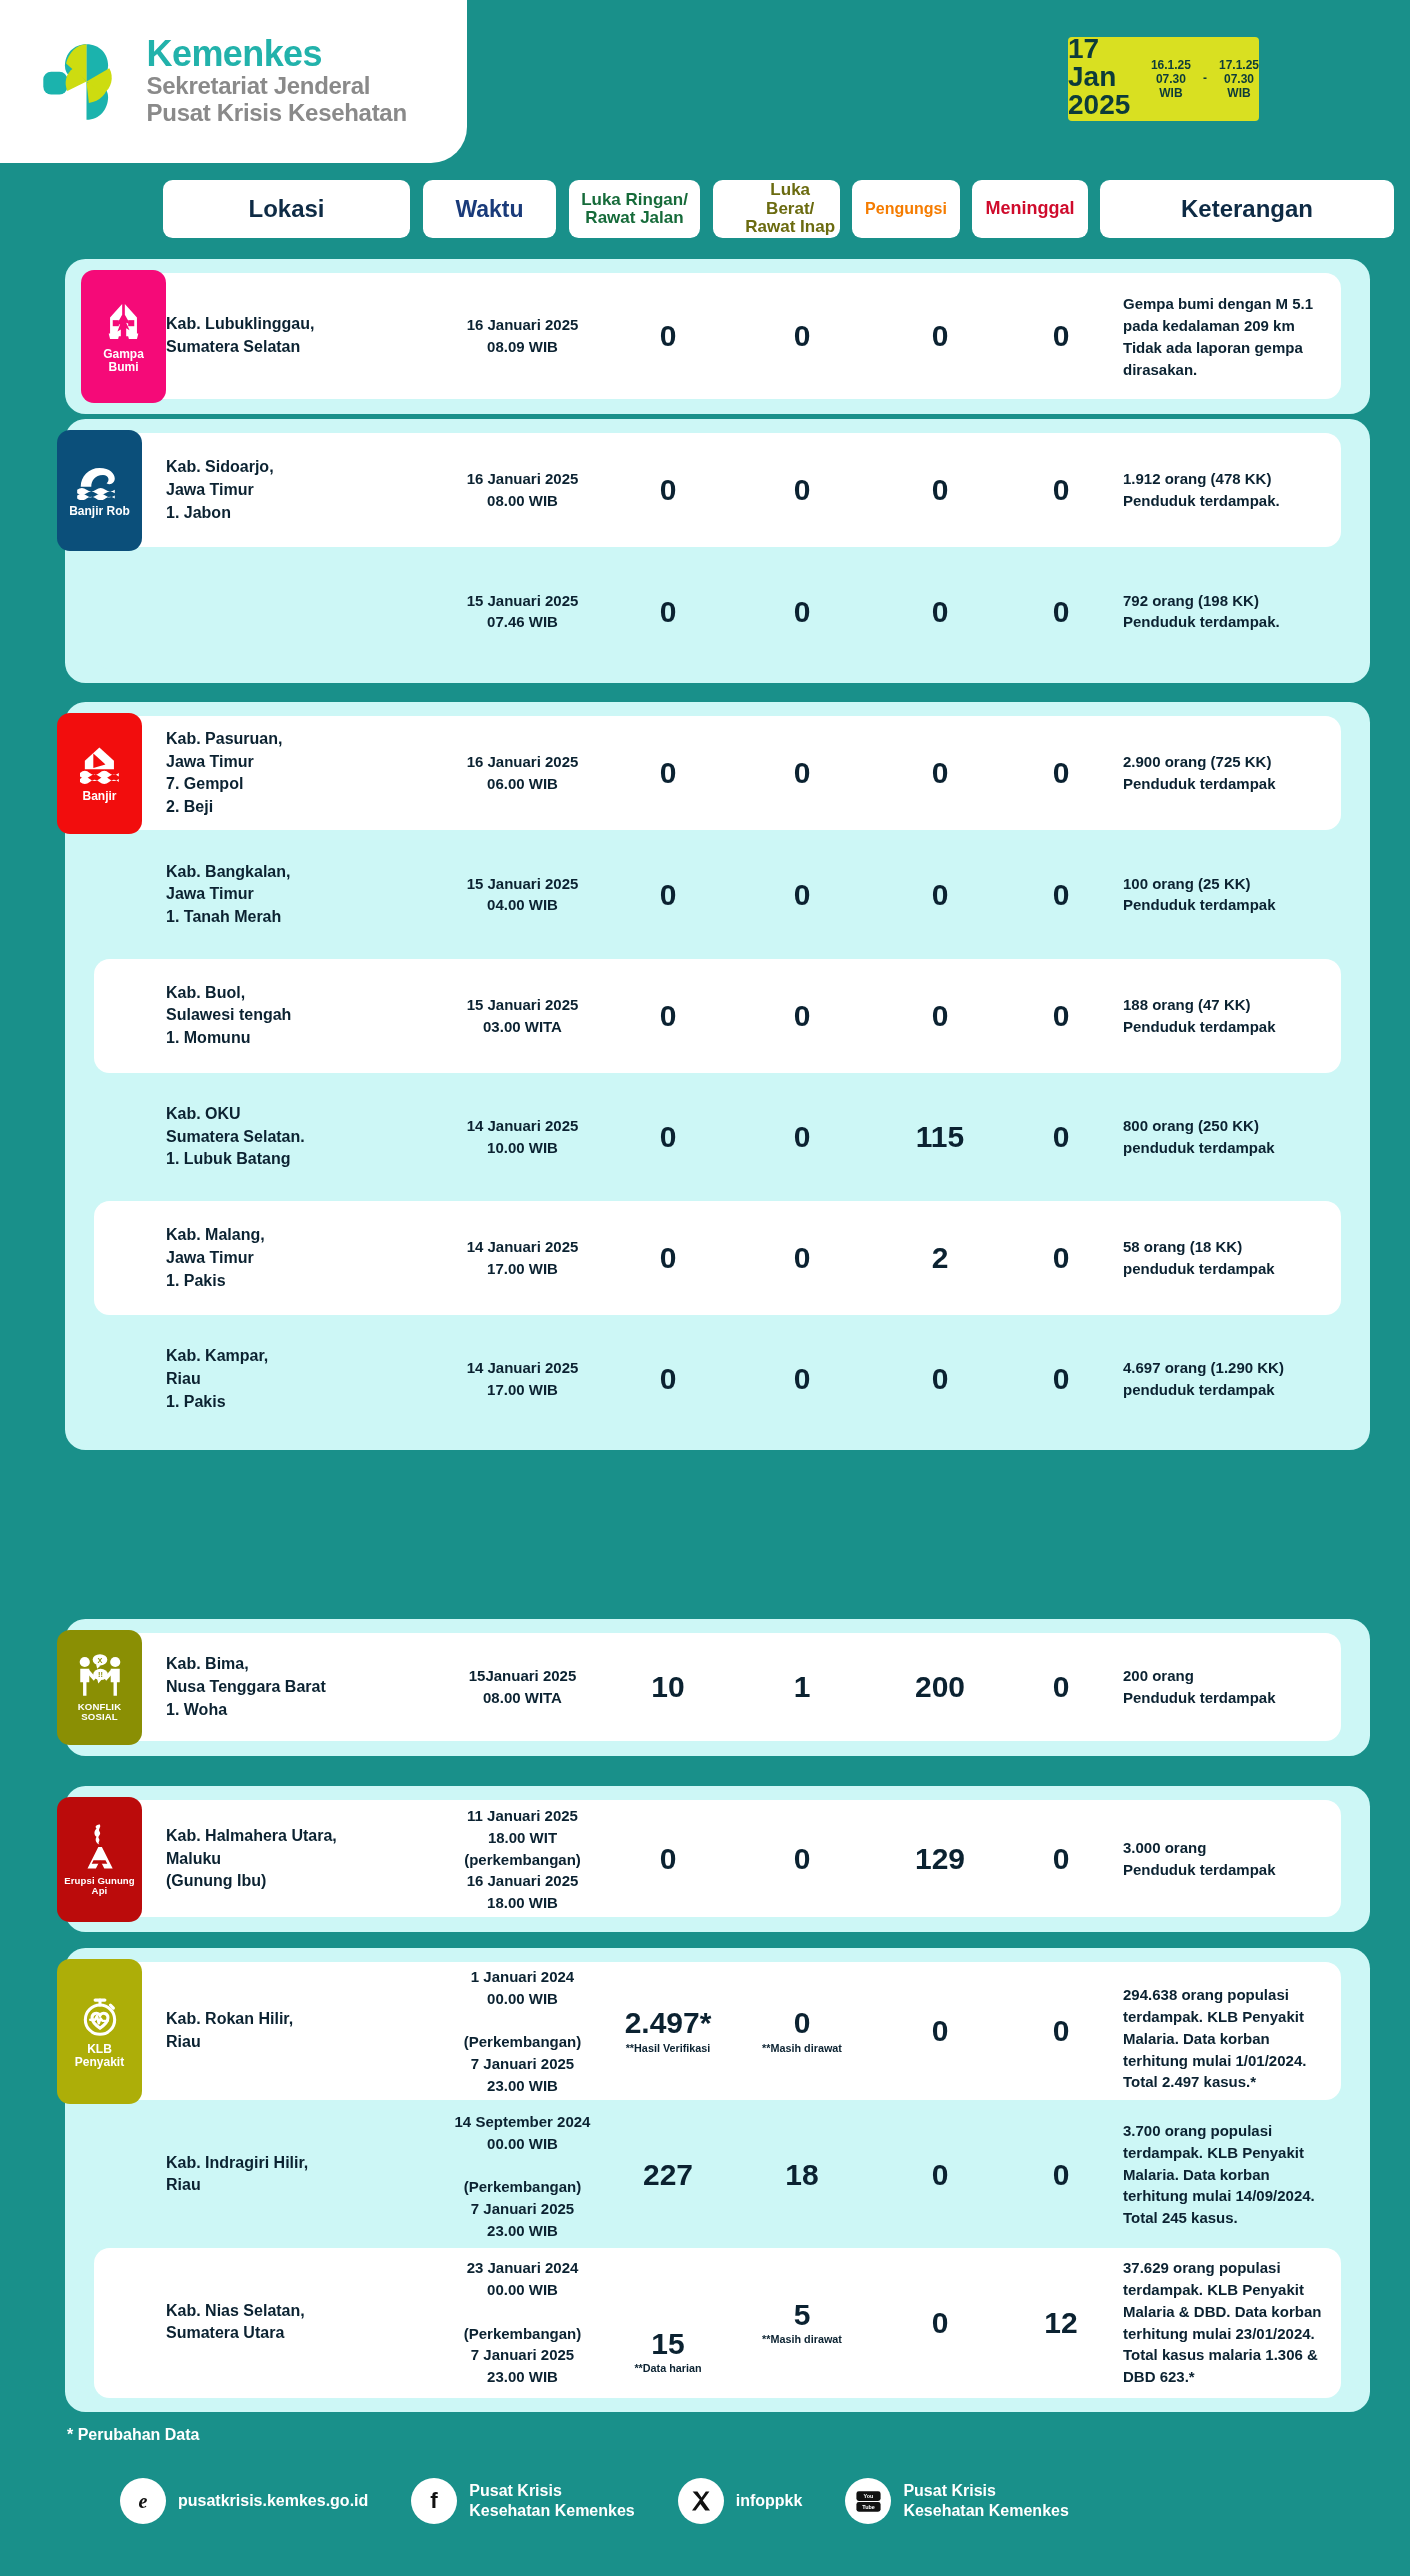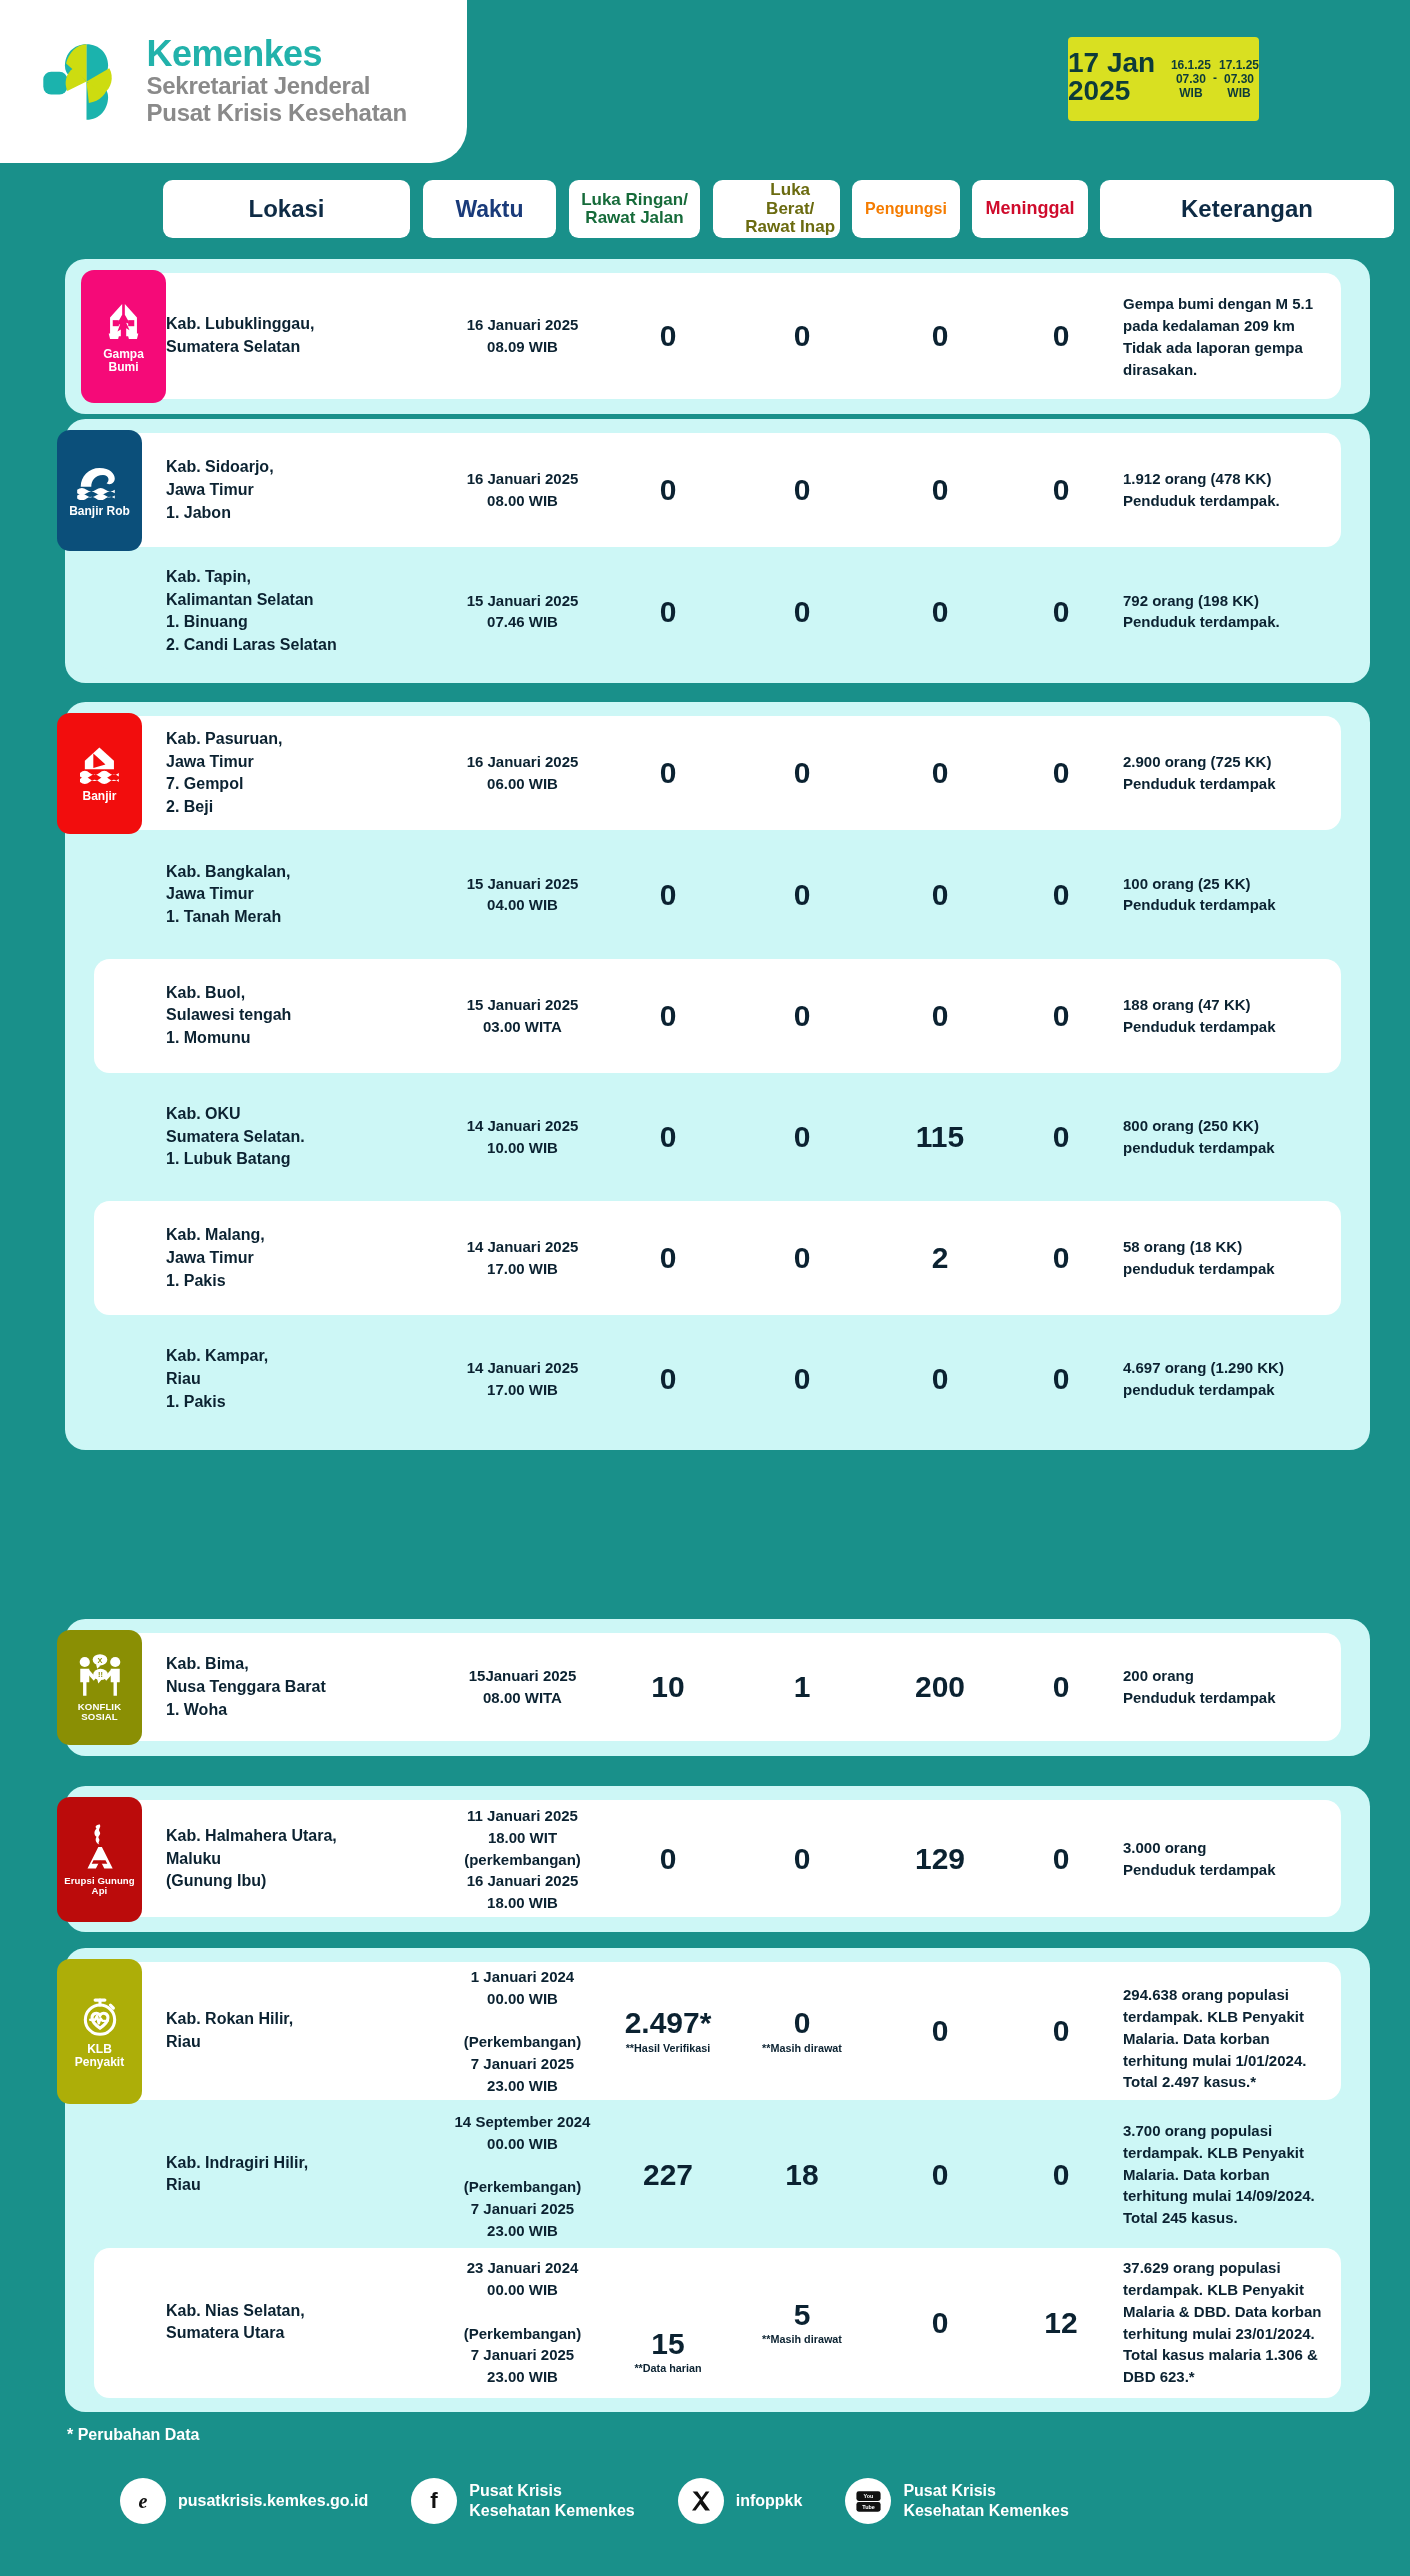--- a/index.html
+++ b/index.html
@@ -77,21 +77,21 @@
     border-radius: 4px;
     display: flex; flex-direction: row;
     align-items: center; justify-content: center;
     color: #0d3b3a;
   }
   .date-main {
     font-size: 28px; font-weight: 800; letter-spacing: 0px;
     line-height: 1; margin-bottom: 3.6px;
   }
   .date-range {
-    display: flex; align-items: center; gap: 2px;
+    display: flex; align-items: center; gap: 12px;
     font-size: 12px; font-weight: 700; line-height: 1.18;
     text-align: center;
   }
   .date-range .dash { font-size: 12px; font-weight: 700; padding-bottom: 1.2px;}
 
   
   .colhead {
     position: absolute;
     left: 0; top: 180px;
     width: 1410px; height: 60px;
@@ -323,24 +323,20 @@
           <div class="cell c-num c-n3" style="top: 42px;">
             <div class="numval">0</div>
           </div>
           <div class="cell c-num c-n4" style="top: 42px;">
             <div class="numval">0</div>
           </div>
           <div class="cell c-ket" style="white-space: pre-line; top: 35px;">1.912 orang (478 KK)
 Penduduk terdampak.</div>
         </div>
         <div class="row tinted" style="height: 114px; margin-top: 7.2px;">
-          <div class="cell c-lokasi" style="white-space: pre-line; top: 11.4px;">Kab. Tapin,
-Kalimantan Selatan
-1. Binuang
-2. Candi Laras Selatan</div>
           <div class="cell c-waktu" style="white-space: pre-line; top: 35px;">15 Januari 2025
 07.46 WIB</div>
           <div class="cell c-num c-n1" style="top: 42px;">
             <div class="numval">0</div>
           </div>
           <div class="cell c-num c-n2" style="top: 42px;">
             <div class="numval">0</div>
           </div>
           <div class="cell c-num c-n3" style="top: 42px;">
             <div class="numval">0</div>

